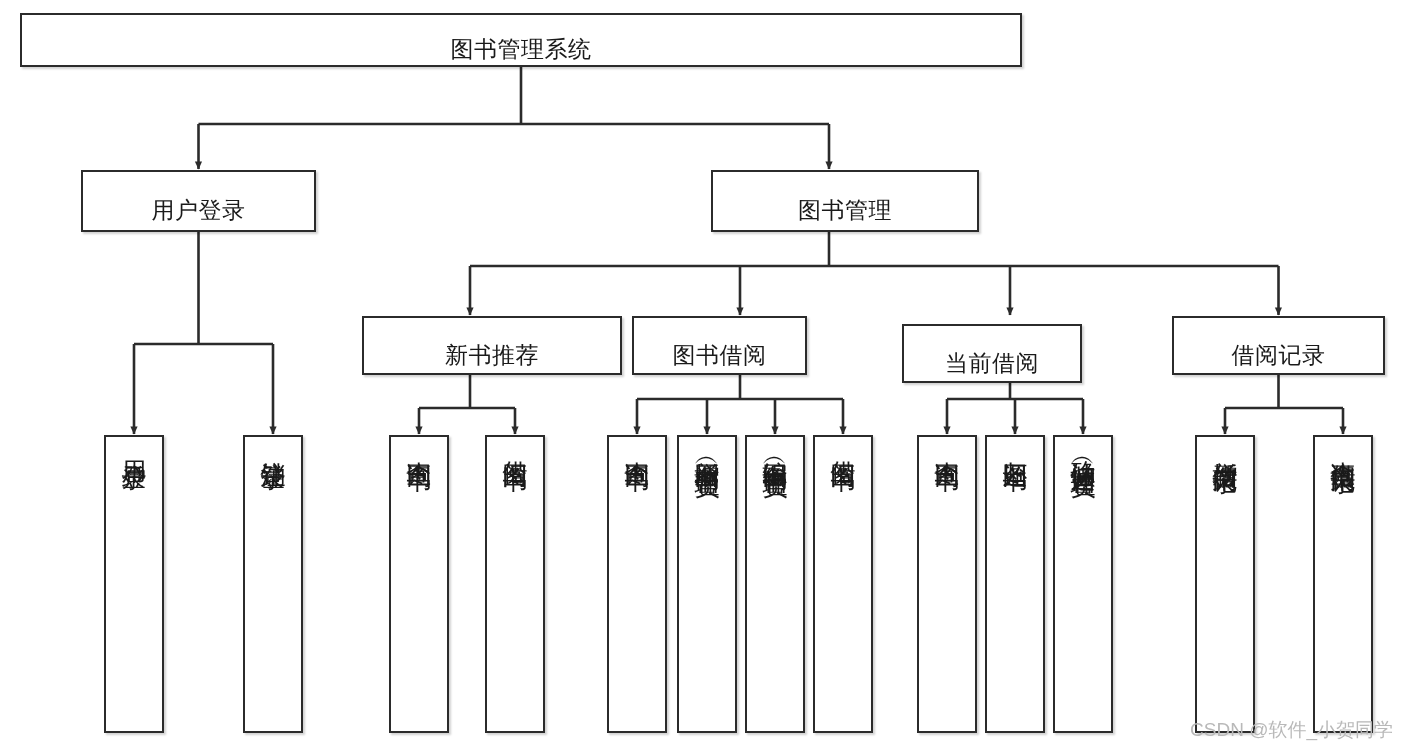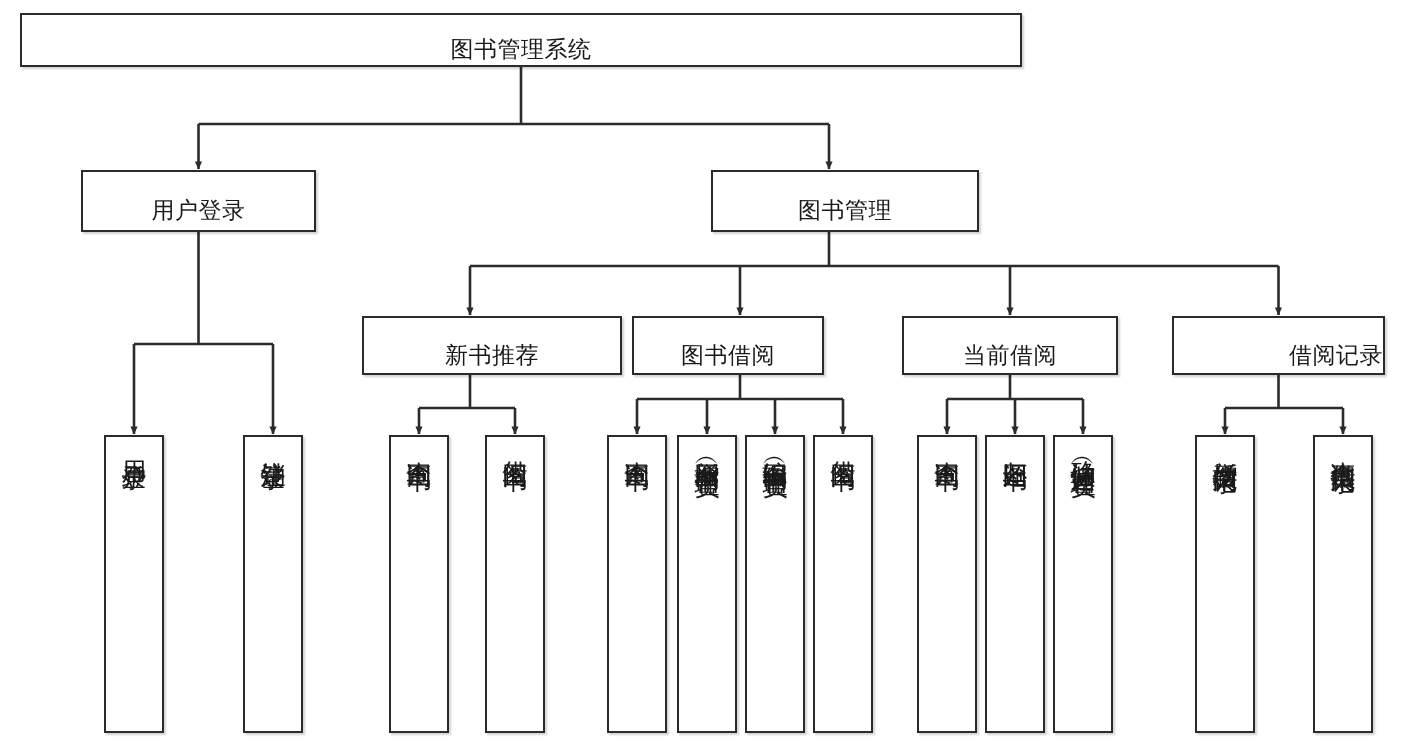--- a/index.html
+++ b/index.html
@@ -123,27 +123,27 @@
       </div>
       <div class="node horizontal" style="left: 81px; top: 170px; width: 235px; height: 62px;">
         <span class="lbl">用户登录</span>
       </div>
       <div class="node horizontal" style="left: 711px; top: 170px; width: 268px; height: 62px;">
         <span class="lbl">图书管理</span>
       </div>
       <div class="node horizontal" style="left: 362px; top: 316px; width: 260px; height: 59px;">
         <span class="lbl">新书推荐</span>
       </div>
-      <div class="node horizontal" style="left: 632px; top: 316px; width: 192px; height: 59px;">
+      <div class="node horizontal" style="left: 632px; top: 316px; width: 175px; height: 59px;">
         <span class="lbl">图书借阅</span>
       </div>
-      <div class="node horizontal" style="left: 902px; top: 316px; width: 216px; height: 59px; align-items: center;">
+      <div class="node horizontal" style="left: 902px; top: 324px; width: 180px; height: 59px; align-items: center;">
         <span class="lbl">当前借阅</span>
       </div>
-      <div class="node horizontal" style="left: 1172px; top: 316px; width: 213px; height: 59px; justify-content: flex-end;">
+      <div class="node horizontal" style="left: 1172px; top: 316px; width: 213px; height: 59px;">
         <span class="lbl">借阅记录</span>
       </div>
       <div class="node vertical" style="left: 104px; top: 435px; width: 60px; height: 298px;">
         <span class="lbl">用户登录</span>
       </div>
       <div class="node vertical" style="left: 243px; top: 435px; width: 60px; height: 298px;">
         <span class="lbl">注销登录</span>
       </div>
       <div class="node vertical" style="left: 389px; top: 435px; width: 60px; height: 298px;">
         <span class="lbl">查询图书</span>
@@ -173,13 +173,14 @@
         <span class="lbl">确认归还（管理员）</span>
       </div>
       <div class="node vertical" style="left: 1195px; top: 435px; width: 60px; height: 298px;">
         <span class="lbl">新增借阅记录</span>
       </div>
       <div class="node vertical" style="left: 1313px; top: 435px; width: 60px; height: 298px;">
         <span class="lbl">查询借阅记录</span>
       </div>
     </div>
 
+  <div id="watermark">CSDN @软件_小贺同学</div>
 </div>
 
 </body></html>

